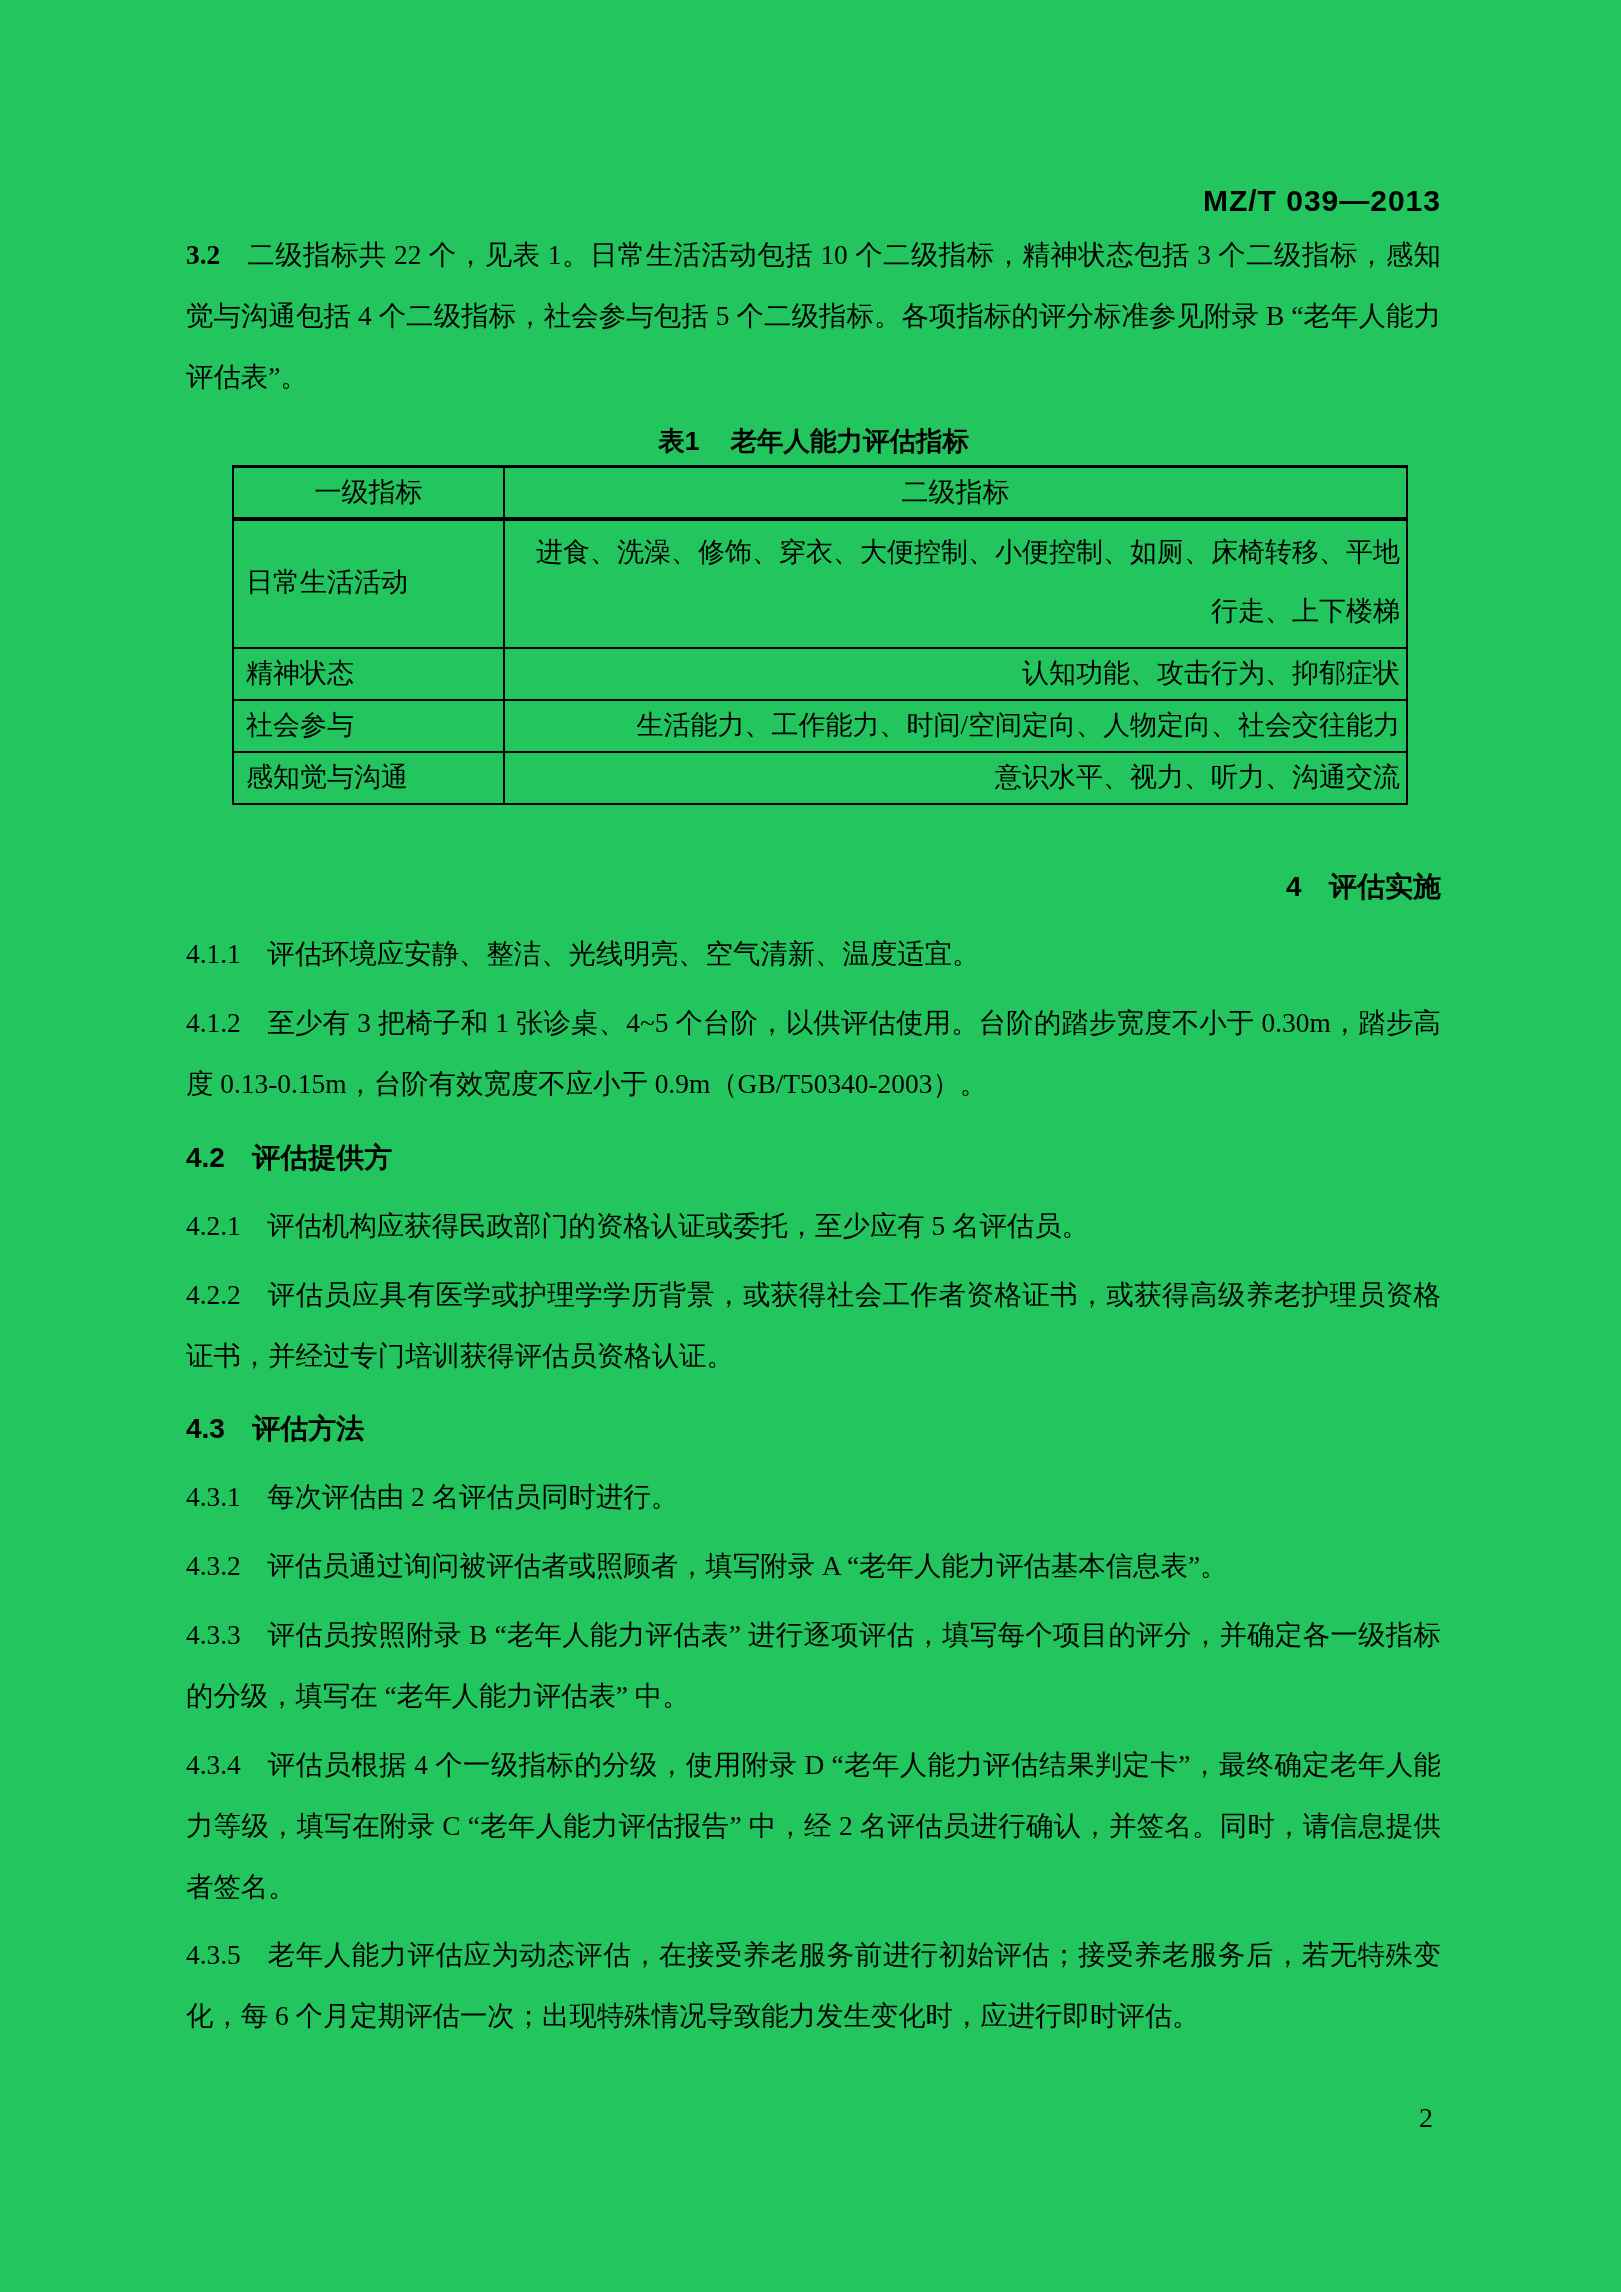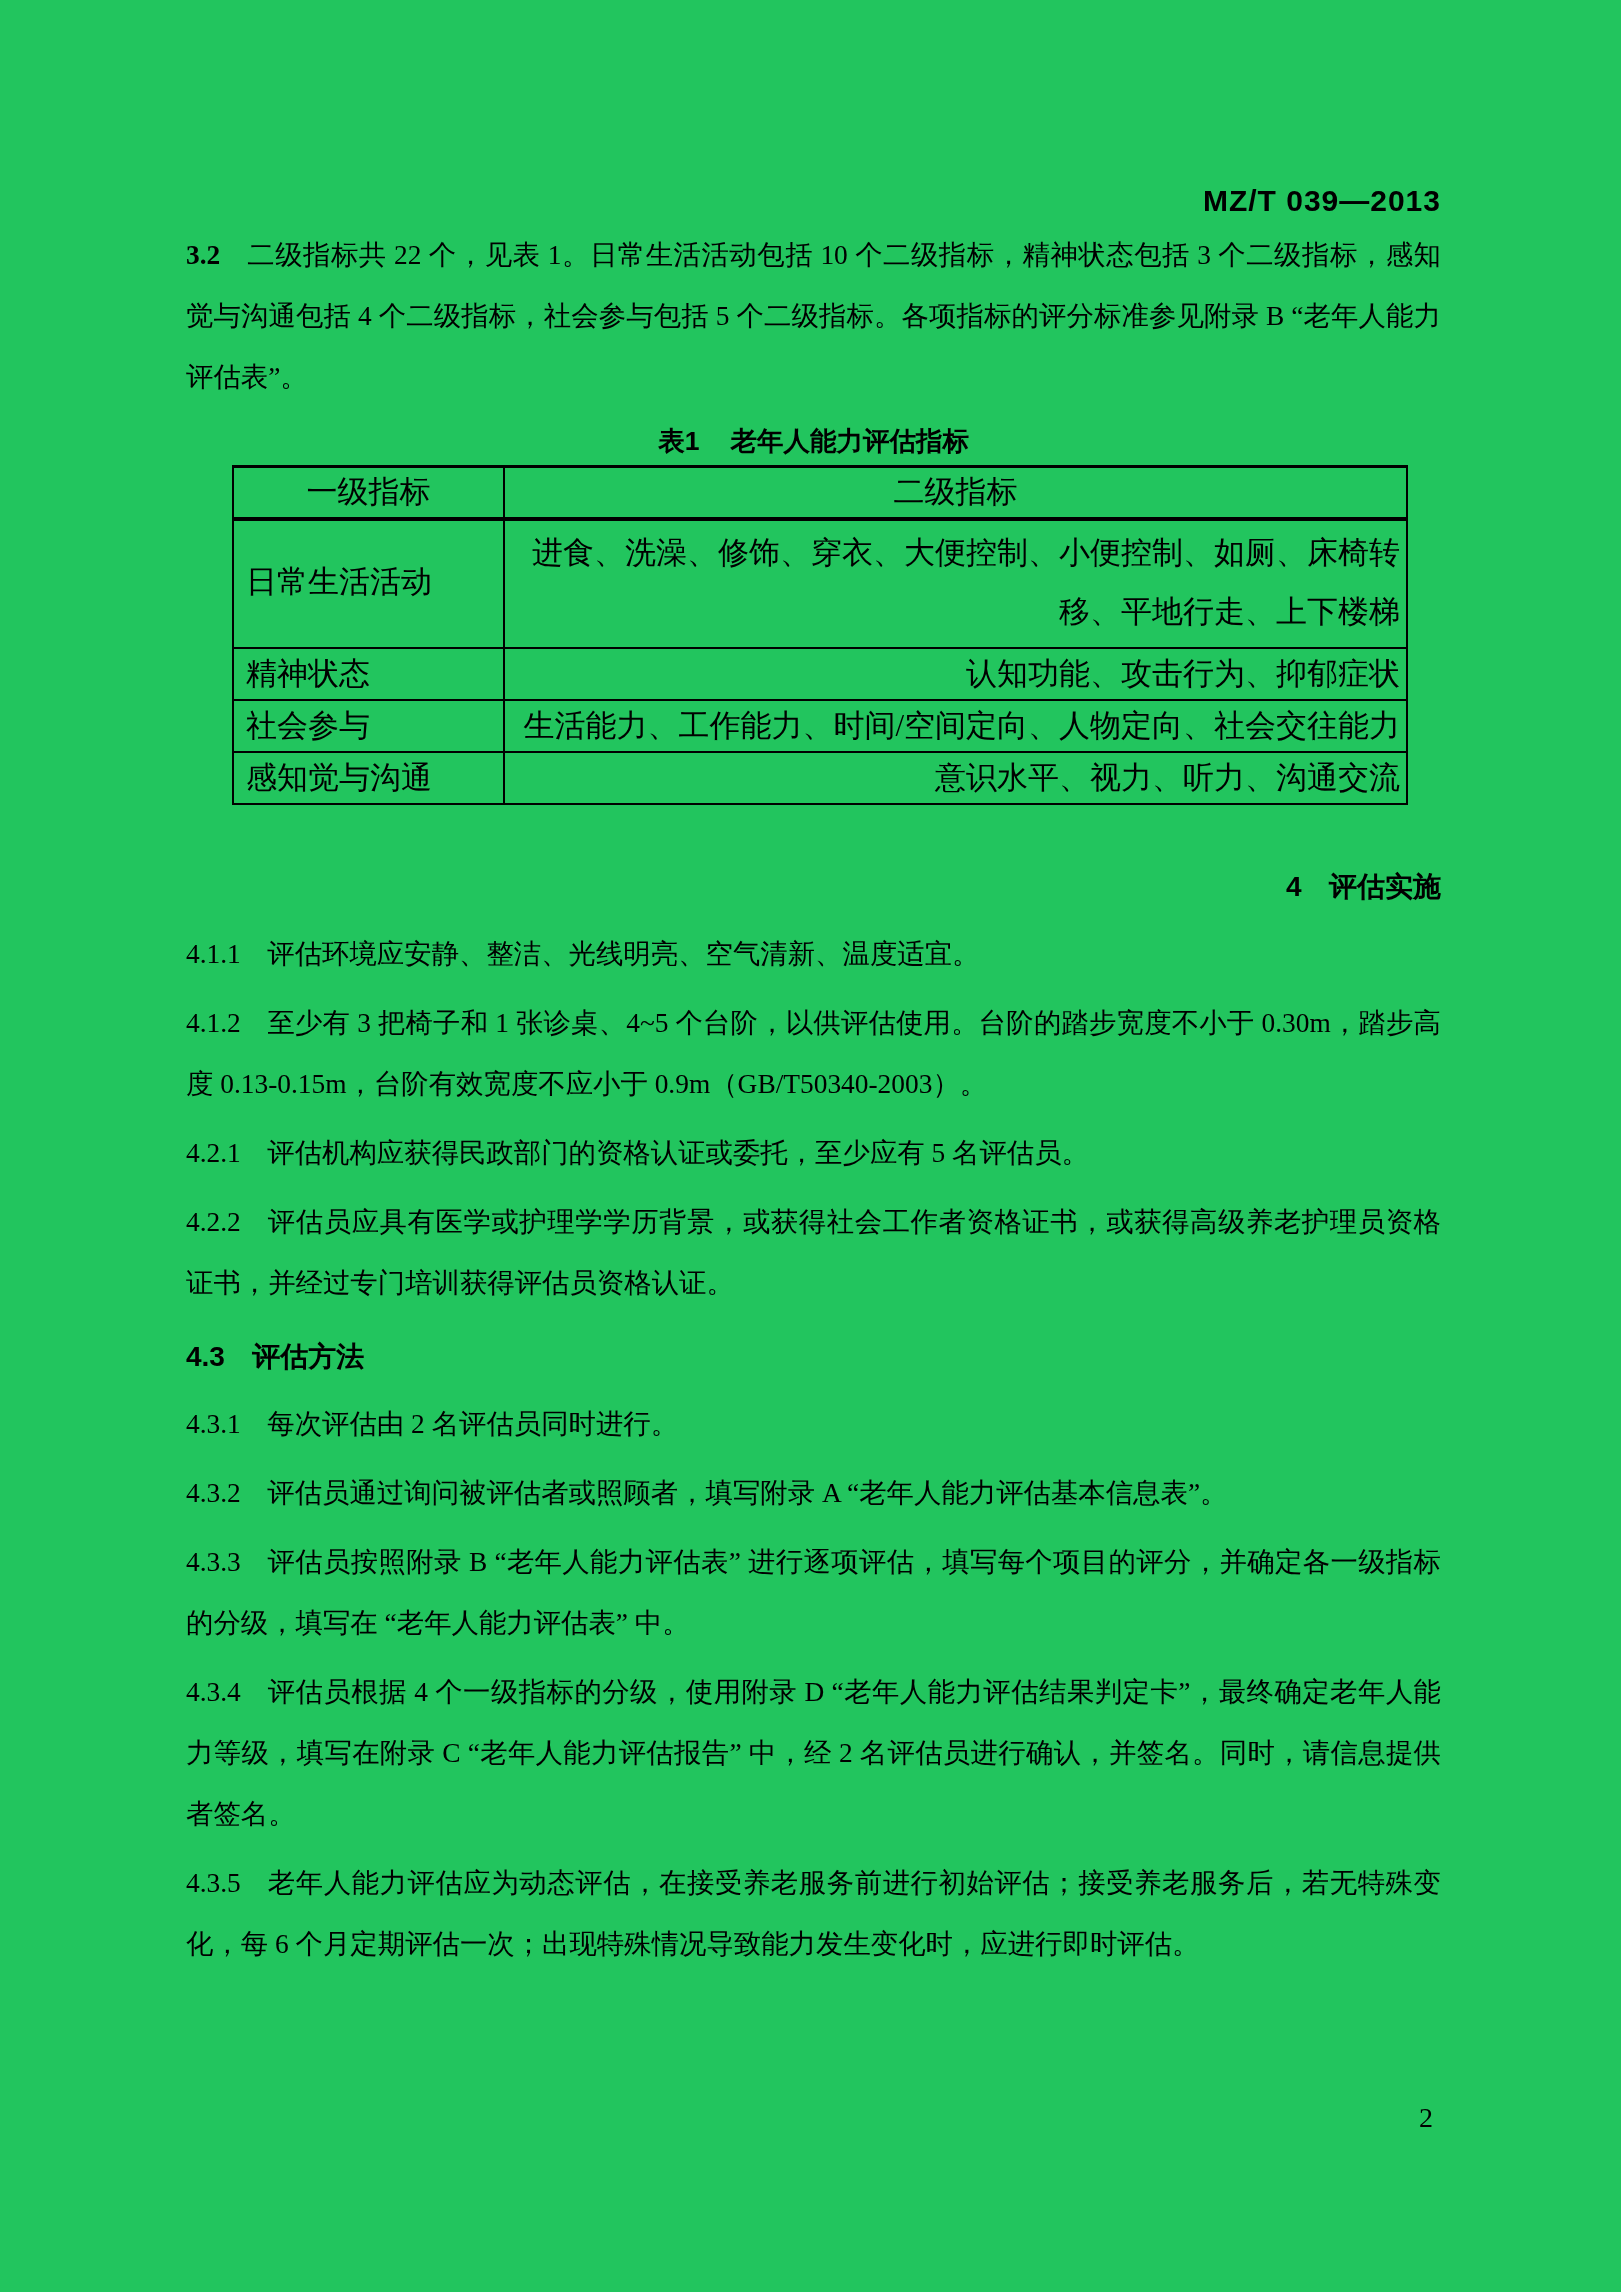--- a/index.html
+++ b/index.html
@@ -51,21 +51,21 @@
   }
   .caption-label { margin-right: 31px; }
   table.t1 {
     border-collapse: collapse;
     margin-left: 46px;
     width: 1176px;
     table-layout: fixed;
   }
   table.t1 th, table.t1 td {
     border: 2.9px solid #000000;
-    font-size: 31px;
+    font-size: 27px;
     font-weight: normal;
   }
   table.t1 th {
     height: 47px;
     text-align: center;
     border-top-width: 3.9px;
     border-bottom-width: 4.9px;
   }
   table.t1 col.c1 { width: 271px; }
   td.lv1 {
@@ -154,20 +154,23 @@
     </p>
 
 
     <p class="para clause">
       <span class="clause-num">4.1.1</span><span>评估环境应安静、整洁、光线明亮、空气清新、温度适宜。</span>
     </p>
     <p class="para clause">
       <span class="clause-num">4.1.2</span><span>至少有 3 把椅子和 1 张诊桌、4~5 个台阶，以供评估使用。台阶的踏步宽度不小于 0.30m，踏步高度 0.13-0.15m，台阶有效宽度不应小于 0.9m（GB/T50340-2003）。</span>
     </p>
 
+    <p class="heading h-mid">
+      <span class="num">4.2</span><span>评估提供方</span>
+    </p>
 
     <p class="para clause">
       <span class="clause-num">4.2.1</span><span>评估机构应获得民政部门的资格认证或委托，至少应有 5 名评估员。</span>
     </p>
     <p class="para clause">
       <span class="clause-num">4.2.2</span><span>评估员应具有医学或护理学学历背景，或获得社会工作者资格证书，或获得高级养老护理员资格证书，并经过专门培训获得评估员资格认证。</span>
     </p>
 
     <p class="heading h-mid">
       <span class="num">4.3</span><span>评估方法</span>

